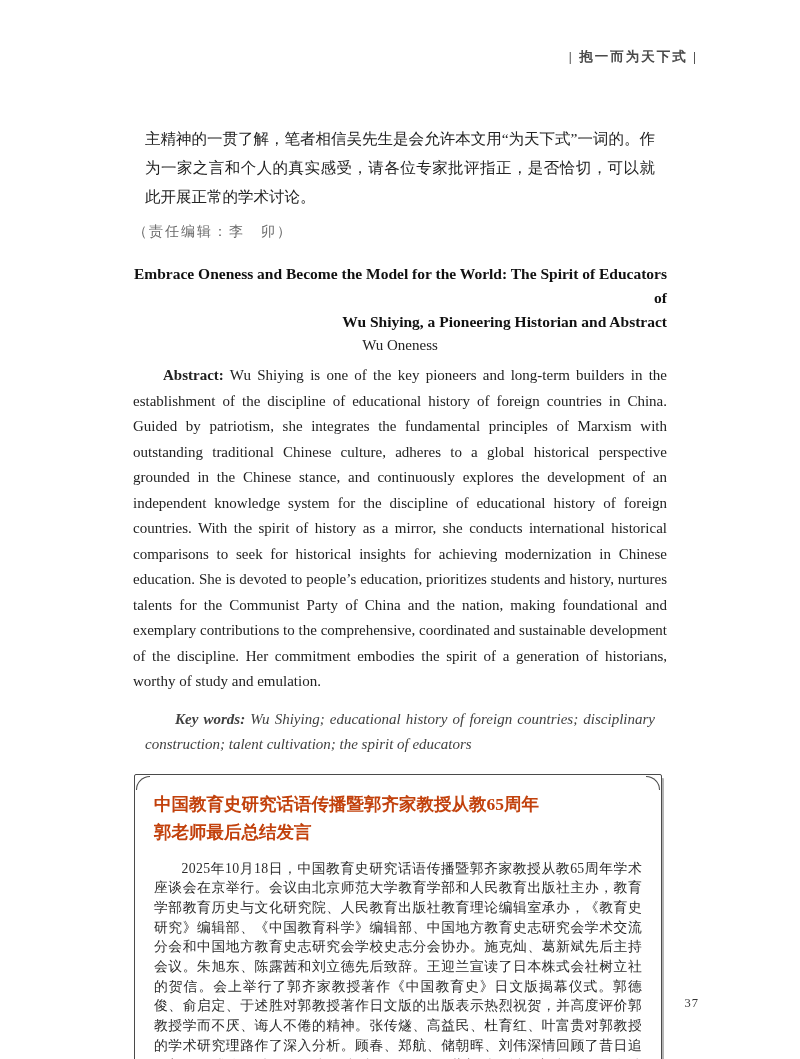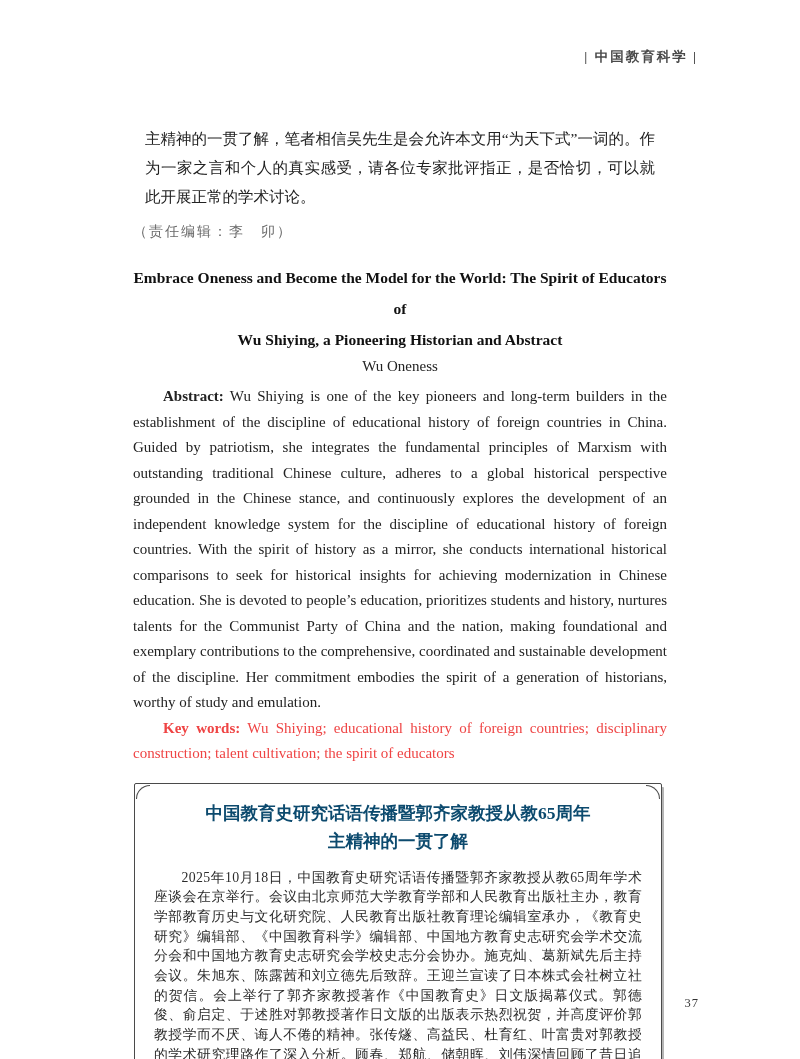--- a/index.html
+++ b/index.html
@@ -36,46 +36,47 @@
     margin:11px 0 0 0;
     text-align:left;
     font-size:14px;
     color:#6a6a6a;
     letter-spacing:2px;
   }
   .en-title{
     margin:21px 0 0 0;
     font-size:15.5px;
     font-weight:bold;
-    text-align:center;
-    line-height:31px;
+    text-align:right;
+    line-height:24px;
     color:#111;
   }
   .en-title .line{display:block;}
   .author{
     margin-top:3px;
     text-align:center;
     font-size:15px;
     color:#222;
   }
   .abstract{
     margin:9px 0 0 0;
     font-size:15px;
     line-height:25.5px;
     text-align:justify;
     text-indent:2em;
     color:#222;
   }
   .keywords{
-    margin:0;
+    margin:12px;
     font-size:15px;
     line-height:25.5px;
     text-align:justify;
     text-indent:2em;
-    color:#ef4444;
+    color:#404040;
+    font-style:italic;
   }
   .bold{font-weight:bold;}
   .news-box{
     position:relative;
     margin-top:16px;
     margin-left:1px;
     width:488px;
     border:1.5px solid #4a4a4a;
     border-radius:2px;
     padding:12px 19px 15px 19px;
@@ -86,23 +87,22 @@
     position:absolute;
     width:13px;height:13px;
     pointer-events:none;
   }
   .corner.tl{top:1px;left:1px;border-top:1.5px solid #4a4a4a;border-left:1.5px solid #4a4a4a;border-top-left-radius:100%;}
   .corner.tr{top:1px;right:1px;border-top:1.5px solid #4a4a4a;border-right:1.5px solid #4a4a4a;border-top-right-radius:100%;}
   .box-title{
     margin:3px 0 0 0;
     font-size:17.5px;
     font-weight:bold;
-    text-align:center;
     line-height:28px;
-    color:#0c4a6e;
+    color:#c2410c;
   }
   .box-title .line{display:block;}
   .box-body{
     margin:13px 0 0 0;
     font-size:13.8px;
     line-height:19.7px;
     text-align:justify;
     text-indent:2em;
     color:#2b2b2b;
     letter-spacing:0.3px;
@@ -113,21 +113,21 @@
     font-size:12.5px;
     color:#333;
     letter-spacing:1px;
   }
 </style>
 </head>
 <body>
 
 <div class="page">
 
-  <div class="header-tag">|  中国教育科学  |</div>
+  <div class="header-tag">|  抱一而为天下式  |</div>
 
   <div class="content">
 
     <p class="closing-para">主精神的一贯了解，笔者相信吴先生是会允许本文用“为天下式”一词的。作为一家之言和个人的真实感受，请各位专家批评指正，是否恰切，可以就此开展正常的学术讨论。</p>
 
     <p class="editor-note">（责任编辑：李　卯）</p>
 
     <h2 class="en-title">
       <span class="line">Embrace Oneness and Become the Model for the World: The Spirit of Educators of</span>
       <span class="line">Wu Shiying, a Pioneering Historian and Abstract</span>
@@ -142,21 +142,21 @@
     <p class="keywords">
       <span class="bold">Key words:</span><span> Wu Shiying; educational history of foreign countries; disciplinary construction; talent cultivation; the spirit of educators</span>
     </p>
 
     <div class="news-box">
       <span class="corner tl"></span>
       <span class="corner tr"></span>
 
       <h3 class="box-title">
         <span class="line">中国教育史研究话语传播暨郭齐家教授从教65周年</span>
-        <span class="line">主精神的一贯了解</span>
+        <span class="line">郭老师最后总结发言</span>
       </h3>
 
       <p class="box-body">2025年10月18日，中国教育史研究话语传播暨郭齐家教授从教65周年学术座谈会在京举行。会议由北京师范大学教育学部和人民教育出版社主办，教育学部教育历史与文化研究院、人民教育出版社教育理论编辑室承办，《教育史研究》编辑部、《中国教育科学》编辑部、中国地方教育史志研究会学术交流分会和中国地方教育史志研究会学校史志分会协办。施克灿、葛新斌先后主持会议。朱旭东、陈露茜和刘立德先后致辞。王迎兰宣读了日本株式会社树立社的贺信。会上举行了郭齐家教授著作《中国教育史》日文版揭幕仪式。郭德俊、俞启定、于述胜对郭教授著作日文版的出版表示热烈祝贺，并高度评价郭教授学而不厌、诲人不倦的精神。张传燧、高益民、杜育红、叶富贵对郭教授的学术研究理路作了深入分析。顾春、郑航、储朝晖、刘伟深情回顾了昔日追随郭教授求学的岁月。孟旭、相力、吴明海、葛新斌探讨了郭老师的教学特色。于建福发来贺信，李庚子从韩国通过视频致贺词。大家认为，郭老师是改革开放以来中国教育史学科建设和研究事业承先启后、继往开来的重要领军人物，在中国教育史学术话语体系的构建与传播、中国优秀教育传统的创造性转化和创新性发展、中华优秀传统文化跨平台传播等方面贡献卓著。郭老师最后总结发言，号召青年学子要戒慎名利、谦抑自守、守正创新，在世界百年未有之大变局之下充分发挥中华优秀文化教育传统的力量。（刘畅　贺圆圆）</p>
     </div>
 
   </div>
 
   <div class="page-number">37</div>
 
 </div>

